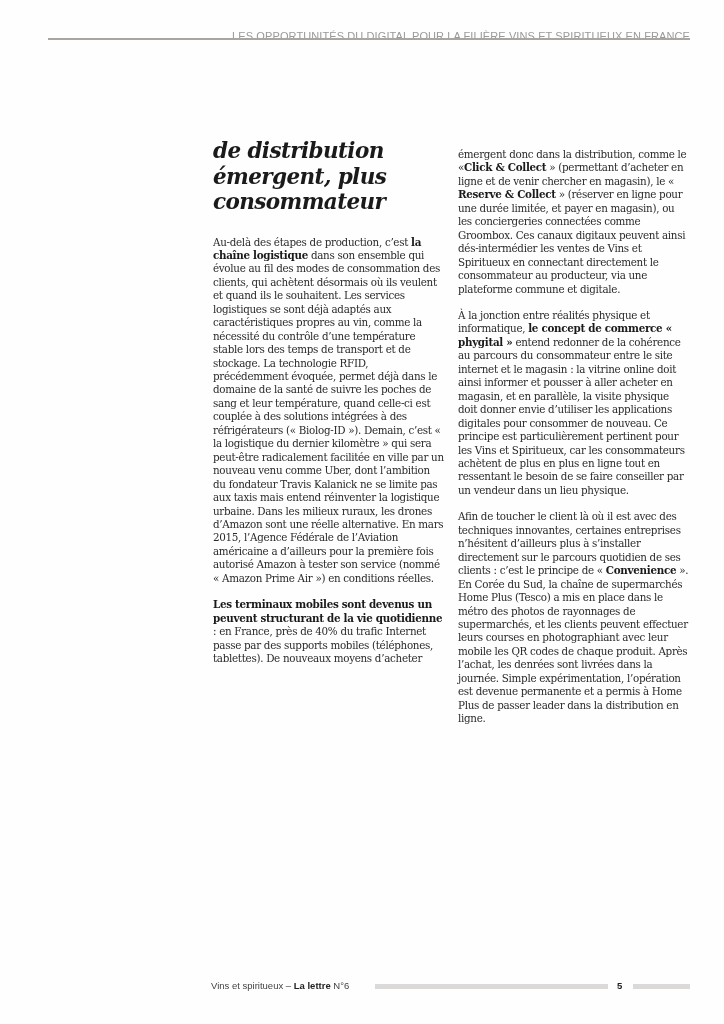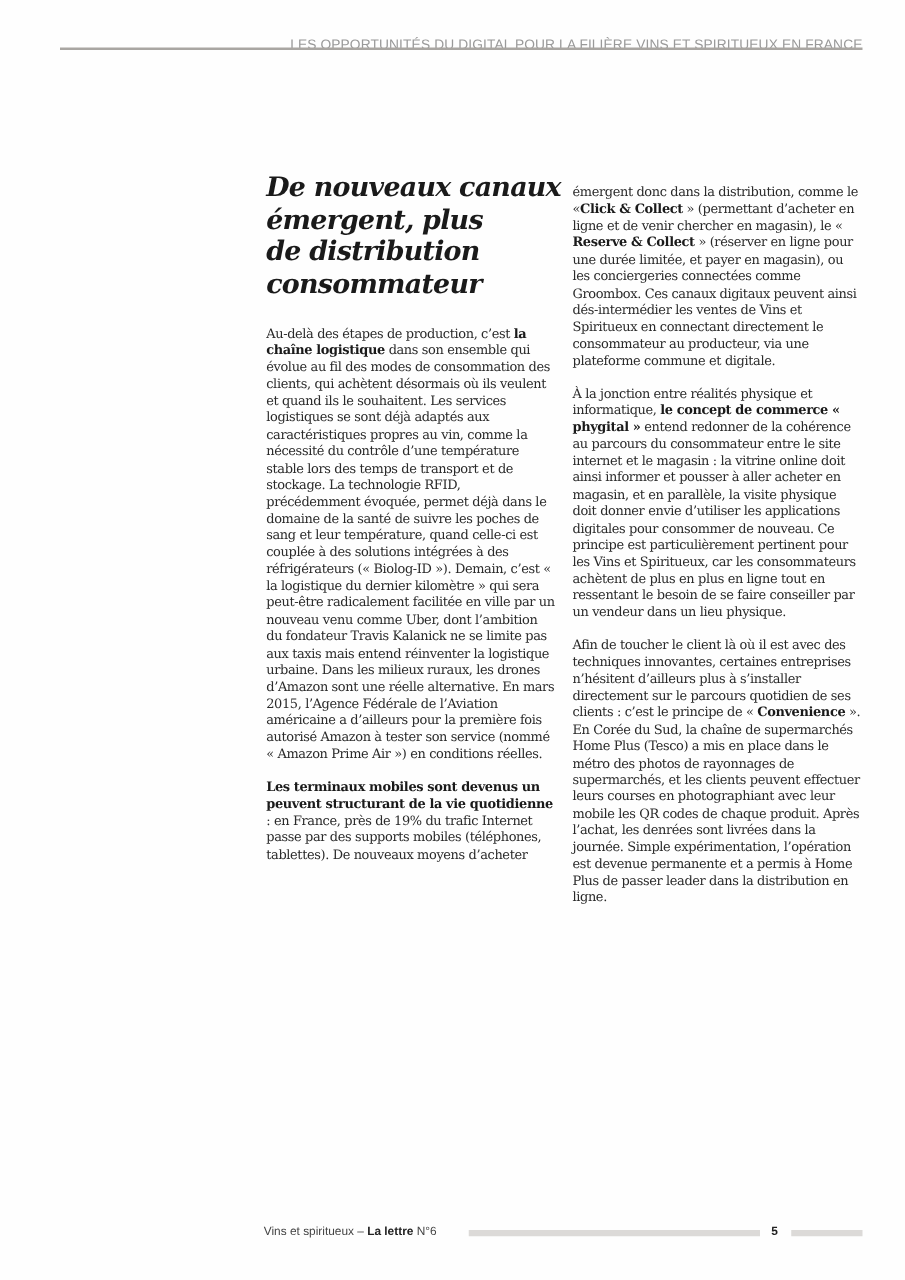--- a/index.html
+++ b/index.html
@@ -45,27 +45,26 @@
     .footer-bar2 { position: absolute; left: 633px; top: 4px; width: 57px; height: 5px; background: #dcdad8; }
   </style>
 </head>
 <body>
 
 <div class="running-head">LES OPPORTUNITÉS DU DIGITAL POUR LA FILIÈRE VINS ET SPIRITUEUX EN FRANCE</div>
 <div class="head-rule"></div>
 
 <div class="col col-left">
   <h1 class="title">
-    <span>De nouveaux canaux</span>
+    <span>de distribution</span>
     <span>émergent, plus</span>
-    <span>de distribution</span>
     <span>consommateur</span>
   </h1>
   <p><span>Au-delà des étapes de production, c’est </span><b>la chaîne logistique</b><span> dans son ensemble qui évolue au fil des modes de consommation des clients, qui achètent désormais où ils veulent et quand ils le souhaitent. Les services logistiques se sont déjà adaptés aux caractéristiques propres au vin, comme la nécessité du contrôle d’une température stable lors des temps de transport et de stockage. La technologie RFID, précédemment évoquée, permet déjà dans le domaine de la santé de suivre les poches de sang et leur température, quand celle-ci est couplée à des solutions intégrées à des réfrigérateurs (« Biolog-ID »). Demain, c’est « la logistique du dernier kilomètre » qui sera peut-être radicalement facilitée en ville par un nouveau venu comme Uber, dont l’ambition du fondateur Travis Kalanick ne se limite pas aux taxis mais entend réinventer la logistique urbaine. Dans les milieux ruraux, les drones d’Amazon sont une réelle alternative. En mars 2015, l’Agence Fédérale de l’Aviation américaine a d’ailleurs pour la première fois autorisé Amazon à tester son service (nommé « Amazon Prime Air ») en conditions réelles.</span></p>
-  <p><b>Les terminaux mobiles sont devenus un peuvent structurant de la vie quotidienne</b><span> : en France, près de 19% du trafic Internet passe par des supports mobiles (téléphones, tablettes). De nouveaux moyens d’acheter</span></p>
+  <p><b>Les terminaux mobiles sont devenus un peuvent structurant de la vie quotidienne</b><span> : en France, près de 40% du trafic Internet passe par des supports mobiles (téléphones, tablettes). De nouveaux moyens d’acheter</span></p>
 </div>
 
 <div class="col col-right">
   <p><span>émergent donc dans la distribution, comme le «</span><b>Click &amp; Collect</b><span> » (permettant d’acheter en ligne et de venir chercher en magasin), le « </span><b>Reserve &amp; Collect</b><span> » (réserver en ligne pour une durée limitée, et payer en magasin), ou les conciergeries connectées comme Groombox. Ces canaux digitaux peuvent ainsi dés-intermédier les ventes de Vins et Spiritueux en connectant directement le consommateur au producteur, via une plateforme commune et digitale.</span></p>
   <p><span>À la jonction entre réalités physique et informatique, </span><b>le concept de commerce « phygital »</b><span> entend redonner de la cohérence au parcours du consommateur entre le site internet et le magasin : la vitrine online doit ainsi informer et pousser à aller acheter en magasin, et en parallèle, la visite physique doit donner envie d’utiliser les applications digitales pour consommer de nouveau. Ce principe est particulièrement pertinent pour les Vins et Spiritueux, car les consommateurs achètent de plus en plus en ligne tout en ressentant le besoin de se faire conseiller par un vendeur dans un lieu physique.</span></p>
   <p><span>Afin de toucher le client là où il est avec des techniques innovantes, certaines entreprises n’hésitent d’ailleurs plus à s’installer directement sur le parcours quotidien de ses clients : c’est le principe de « </span><b>Convenience</b><span> ». En Corée du Sud, la chaîne de supermarchés Home Plus (Tesco) a mis en place dans le métro des photos de rayonnages de supermarchés, et les clients peuvent effectuer leurs courses en photographiant avec leur mobile les QR codes de chaque produit. Après l’achat, les denrées sont livrées dans la journée. Simple expérimentation, l’opération est devenue permanente et a permis à Home Plus de passer leader dans la distribution en ligne.</span></p>
 </div>
 
 <div class="footer">
   <span class="footer-label"><span>Vins et spiritueux – </span><b>La lettre</b><span> N°6</span></span>

